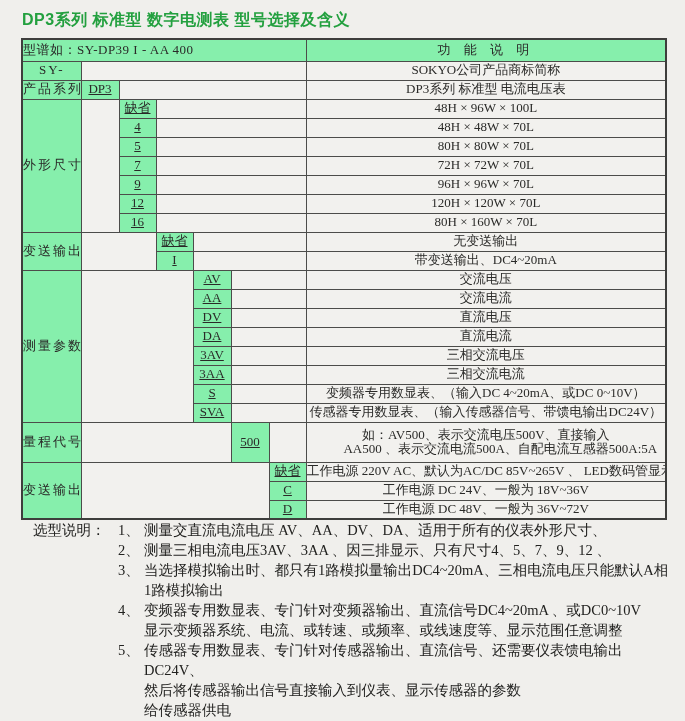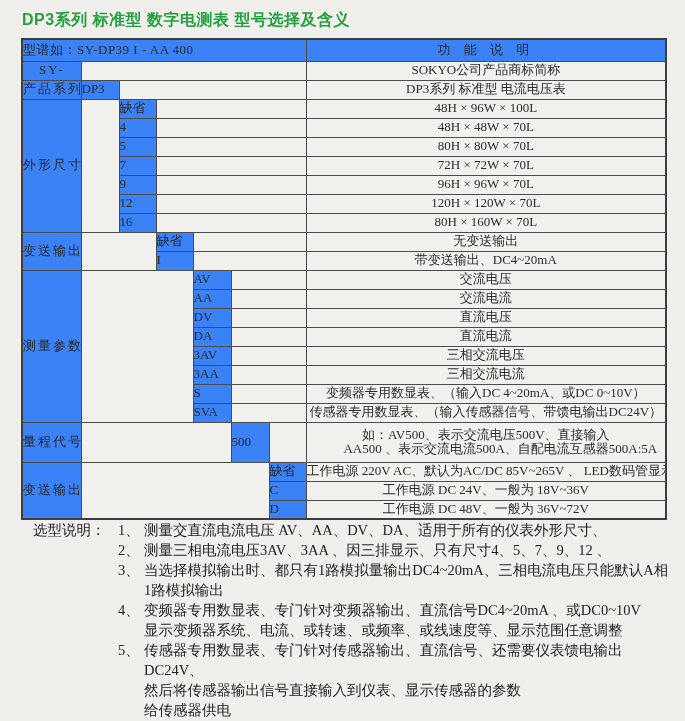--- a/index.html
+++ b/index.html
@@ -18,24 +18,24 @@
     border-collapse:collapse;table-layout:fixed;
     border:2px solid #3e3e3c;
   }
   table.spec td{
     border:1px solid #4c4c4a;padding:0;font-size:13px;line-height:1.1;
     overflow:hidden;white-space:nowrap;
   }
   tr.h-hdr{height:22px}
   tr.h-std{height:19px}
   tr.h-range{height:40px}
-  td.g{background:#3b82f6;margin-left:31px;}
+  td.g{background:#86efac;margin-left:31px;}
   td.w{background:#f2f1ee;}
   td.lbl{text-align:center;letter-spacing:2px;}
-  td.code{}
+  td.code{text-align:center;text-decoration:underline;}
   td.desc{background:#f2f1ee;text-align:center;padding:0 3px 0 9px;}
   td.hdr-left{white-space:pre;padding-left:14px;letter-spacing:0.5px;}
   td.hdr-right{text-align:center;letter-spacing:5px;}
   td.range-desc{line-height:1.5;}
   .range-l2{padding-left:29px;}
   .notes{
     position:absolute;left:33px;top:520px;width:640px;
     font-size:14.5px;line-height:20px;color:#222220;
   }
   .note-row{display:flex;}

